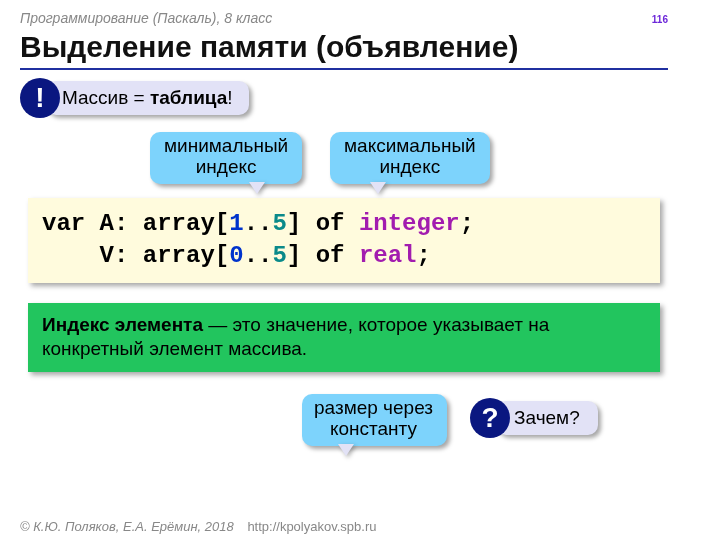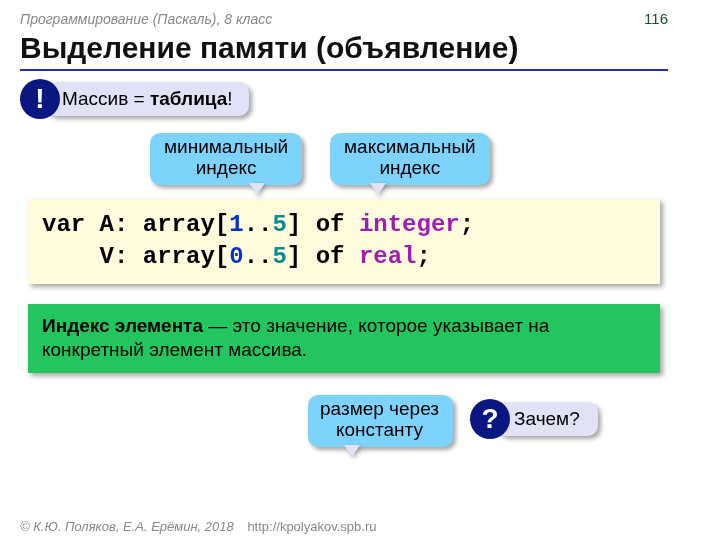--- a/index.html
+++ b/index.html
@@ -1,19 +1,19 @@
 <!DOCTYPE html>
 <html><head>
 <meta charset="utf-8">
 <style>
   * { box-sizing: border-box; margin: 0; padding: 0; }
   html, body { width: 720px; height: 540px; font-family: Arial, Helvetica, sans-serif; background: #fff; }
   .slide { position: relative; width: 688px; height: 540px; padding: 10px 20px 0 20px; }
   .topline { display: flex; justify-content: space-between; align-items: baseline; color: #888; font-style: italic; font-size: 14px; }
-  .pagenum { font-style: normal; color: #14532d; font-size: 15px; font-weight: normal; }
+  .pagenum { font-style: normal; color: #6d28d9; font-size: 10px; font-weight: bold; }
   .title { font-size: 30px; font-weight: bold; color: #111; margin-top: 4px; padding-bottom: 4px; border-bottom: 2px solid #2030a0; }
   .content { position: relative; margin-top: 8px; }
   .pill { display: inline-block; background: #e2e2f6; border-radius: 10px; padding: 6px 16px; font-size: 19px; color: #000; box-shadow: 3px 3px 4px rgba(0,0,0,0.35); position: relative; }
   .pill .bold { font-weight: bold; }
   .bang-wrap { position: relative; display: flex; align-items: center; }
   .circle { width: 40px; height: 40px; border-radius: 50%; background: #0a1780; color: #fff; font-weight: bold; font-size: 28px; display: flex; align-items: center; justify-content: center; margin-right: -14px; z-index: 2; flex-shrink: 0; }
   .labelrow { position: relative; margin-top: 14px; height: 66px; }
   .lbl { position: absolute; background: #7dd3fc; border-radius: 10px; padding: 4px 14px 6px 14px; font-size: 19px; text-align: center; box-shadow: 3px 3px 4px rgba(0,0,0,0.35); line-height: 1.1; }
   .lbl .pointer { position: absolute; bottom: -10px; left: 50%; transform: translateX(-50%); width: 0; height: 0; border-left: 8px solid transparent; border-right: 8px solid transparent; border-top: 12px solid #e2e2f6; filter: drop-shadow(2px 2px 2px rgba(0,0,0,0.3)); }
   .lbl.up .pointer { top: -10px; bottom: auto; border-top: none; border-bottom: 12px solid #e2e2f6; }
@@ -59,21 +59,21 @@
     </div>
 
     <div class="codebox"><span>var A: array[</span><span class="kw-blue">1</span><span>..</span><span class="kw-teal">5</span><span>] of </span><span class="kw-red">integer</span><span>;</span>
 <span>    V: array[</span><span class="kw-blue">0</span><span>..</span><span class="kw-teal">5</span><span>] of </span><span class="kw-red">real</span><span>;</span></div>
 
     <div class="defbox">
       <span class="bold">Индекс элемента</span><span> — это значение, которое указывает на конкретный элемент массива.</span>
     </div>
 
     <div class="row2">
-      <div class="lbl up" style="left:288px; top:0;padding-left:12px;">
+      <div class="lbl up" style="left:282px; top:0;padding-left:12px;">
         <div>размер через</div>
         <div>константу</div>
         <div class="pointer" style="left:30%; top:auto; bottom:-10px; border-bottom:none; border-top:12px solid #e2e2f6;"></div>
       </div>
       <div style="position:absolute; left:450px; top:4px; display:flex; align-items:center;">
         <div class="circle">?</div>
         <div class="pill" style="padding:6px 18px;">Зачем?</div>
       </div>
     </div>
 

